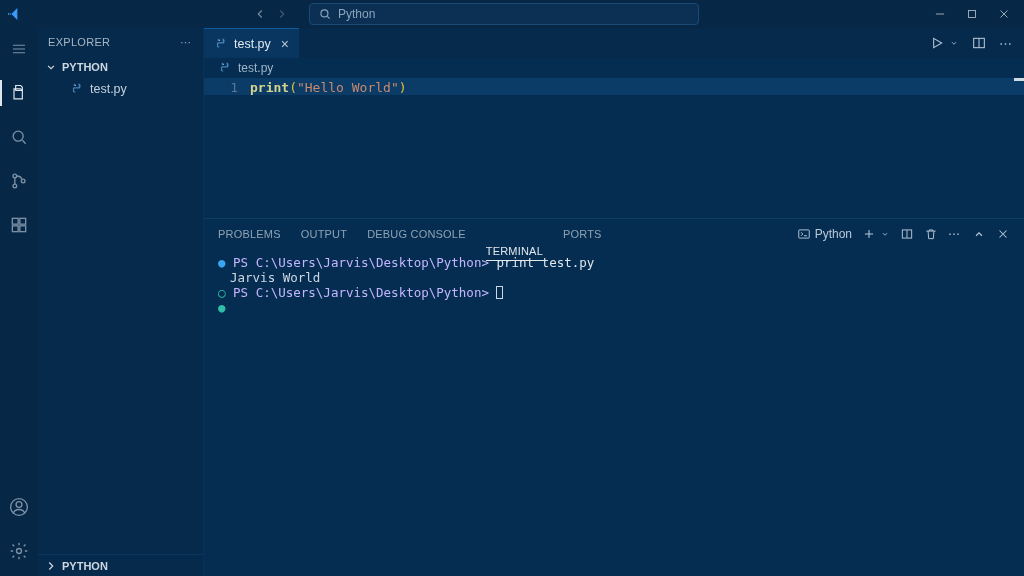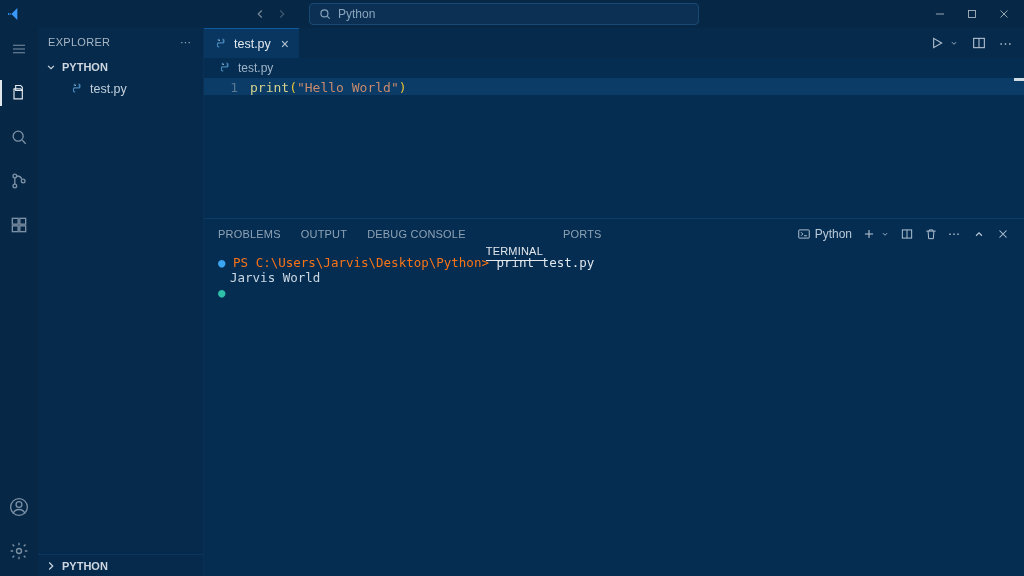--- a/index.html
+++ b/index.html
@@ -50,39 +50,39 @@
 }
 .tab .close { color: #b9c7d4; font-size: 14px; margin-left: 4px; }
 .tab-actions { margin-left: auto; display: flex; align-items: center; gap: 12px; padding-right: 10px; color: #b7c6d4; }
 
 .breadcrumb { height: 20px; display: flex; align-items: center; gap: 6px; padding-left: 14px; background: #052d52; color: #9fb4c7; font-size: 12px; }
 
 .editor { flex: 0 0 140px; background: #052d52; display: flex; font-family: Consolas, monospace; font-size: 13px; position: relative; }
 .gutter { width: 46px; text-align: right; padding-right: 12px; color: #5b7893; padding-top: 2px; }
 .code { flex: 1; padding-top: 2px; }
 .line-hl { position: absolute; left: 0; right: 0; top: 0; height: 17px; background: #0b3c67; }
-.code .kw { color: #d6d38c; }
+.code .kw { color: #d6d38c; font-weight: bold; }
 .code .paren { color: #e3c23a; }
 .code .str { color: #c98a6d; }
 .editor .line { position: relative; z-index: 1; }
 .rh-mark { position: absolute; right: 0; top: 0; width: 10px; height: 3px; background: #d0dae3; }
 
 
 .panel { flex: 1; background: #052d52; border-top: 1px solid #0d3c66; display: flex; flex-direction: column; }
 .panel-tabs { height: 30px; display: flex; align-items: center; gap: 20px; padding: 0 14px; font-size: 11px; color: #8fa2b3; }
 .panel-tab { text-transform: uppercase; letter-spacing: .2px; }
 .panel-tab.active { color: #e3e8ed; border-bottom: 1px solid #e3e8ed; padding-bottom: 3px; margin-top: 37px; }
 .panel-right { margin-left: auto; display: flex; align-items: center; gap: 10px; color: #bac9d7; font-size: 12px; }
 .panel-right .pr-item { display: flex; align-items: center; gap: 4px; }
 .terminal { flex: 1; padding: 6px 14px; font-family: Consolas, monospace; font-size: 12.5px; color: #cbd7e2; position: relative; }
 .term-line { display: block; white-space: pre; }
 .dot-blue { color: #3aa6f2; }
 .dot-teal { color: #2fbfa8; }
 .cmd { color: #dfe6ec; }
-.prompt-txt { color: #f97316; }
+.prompt-txt { color: #c4b5fd; }
 .cursor-box { display: inline-block; width: 7px; height: 13px; border: 1px solid #cbd7e2; vertical-align: -2px; }
 
 svg { display: block; }
 .icon14 { width: 14px; height: 14px; }
 .icon16 { width: 16px; height: 16px; }
 .icon18 { width: 18px; height: 18px; }
 .icon20 { width: 20px; height: 20px; }
 </style>
 </head>
 <body>
@@ -308,17 +308,18 @@
               <svg class="icon14" viewBox="0 0 24 24" stroke="currentColor" stroke-width="1.8">
                 <path d="M6 6l12 12M18 6L6 18"></path>
               </svg>
             </span>
         </div>
       </div>
       <div class="terminal">
 
         <span class="term-line"><span class="dot-blue">● </span><span class="prompt-txt">PS C:\Users\Jarvis\Desktop\Python&gt; </span><span class="cmd">print test.py</span></span>
         <span class="term-line" style="padding-left:12px">Jarvis World</span>
+        <span class="term-line"><span class="dot-teal">○ </span><span class="prompt-txt">PS C:\Users\Jarvis\Desktop\Python&gt; </span><span class="cursor-box"></span></span>
         <span class="term-line"><span class="dot-teal">●</span></span>
       </div>
     </div>
   </div>
 </div>
 
 </body></html>

